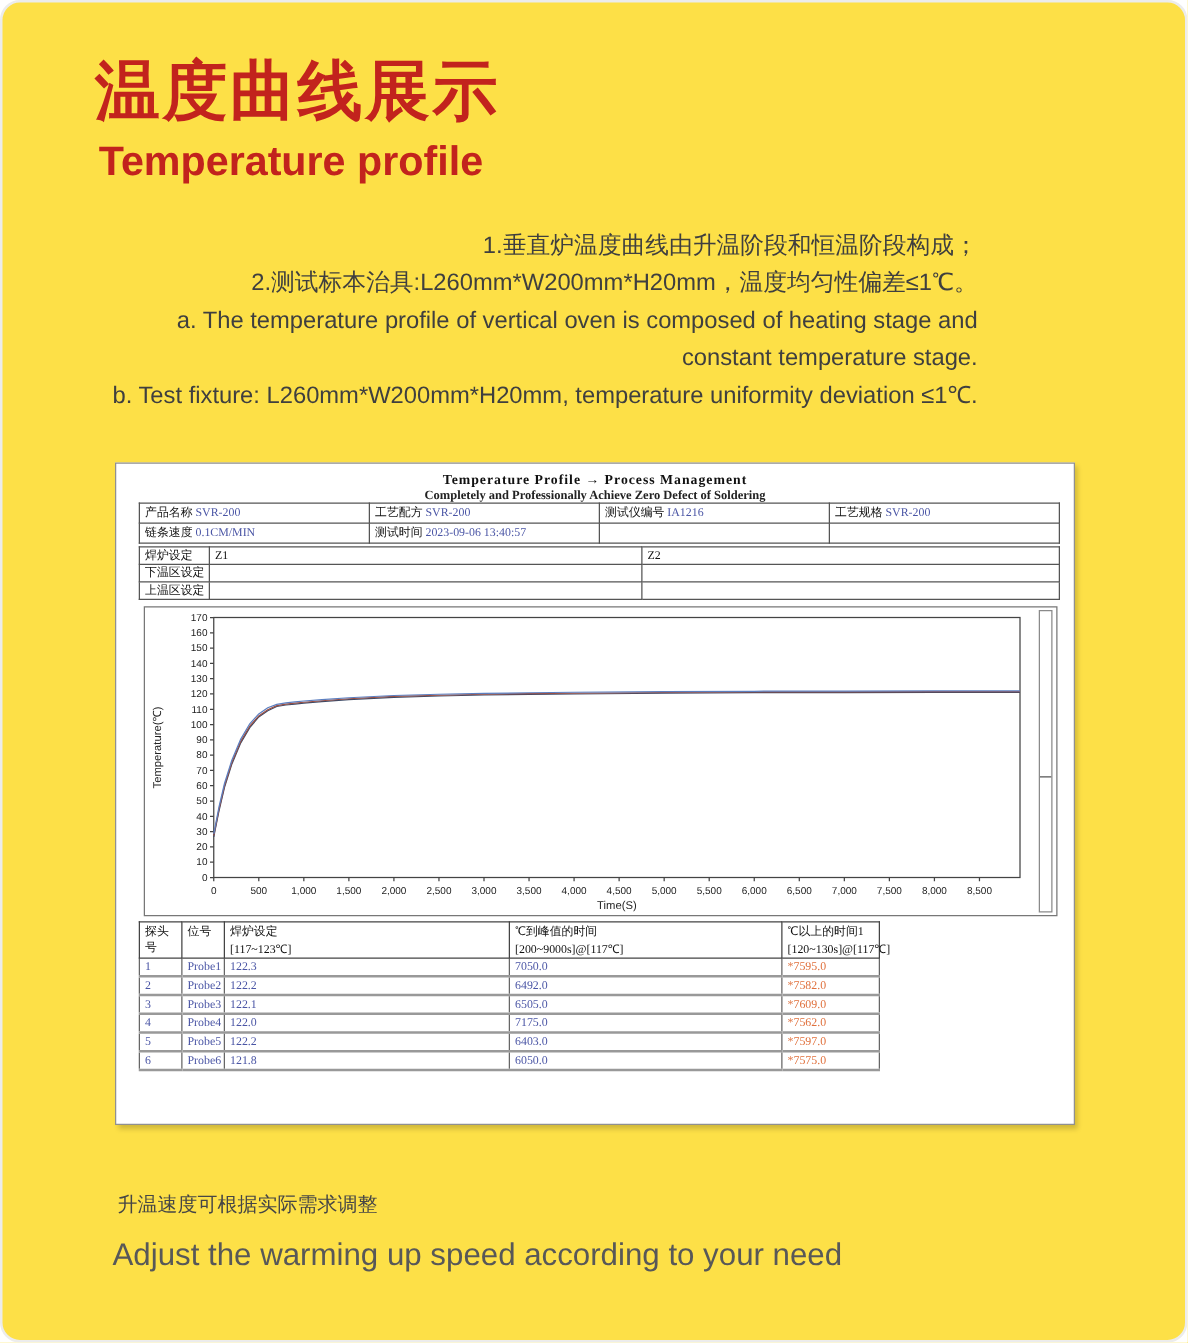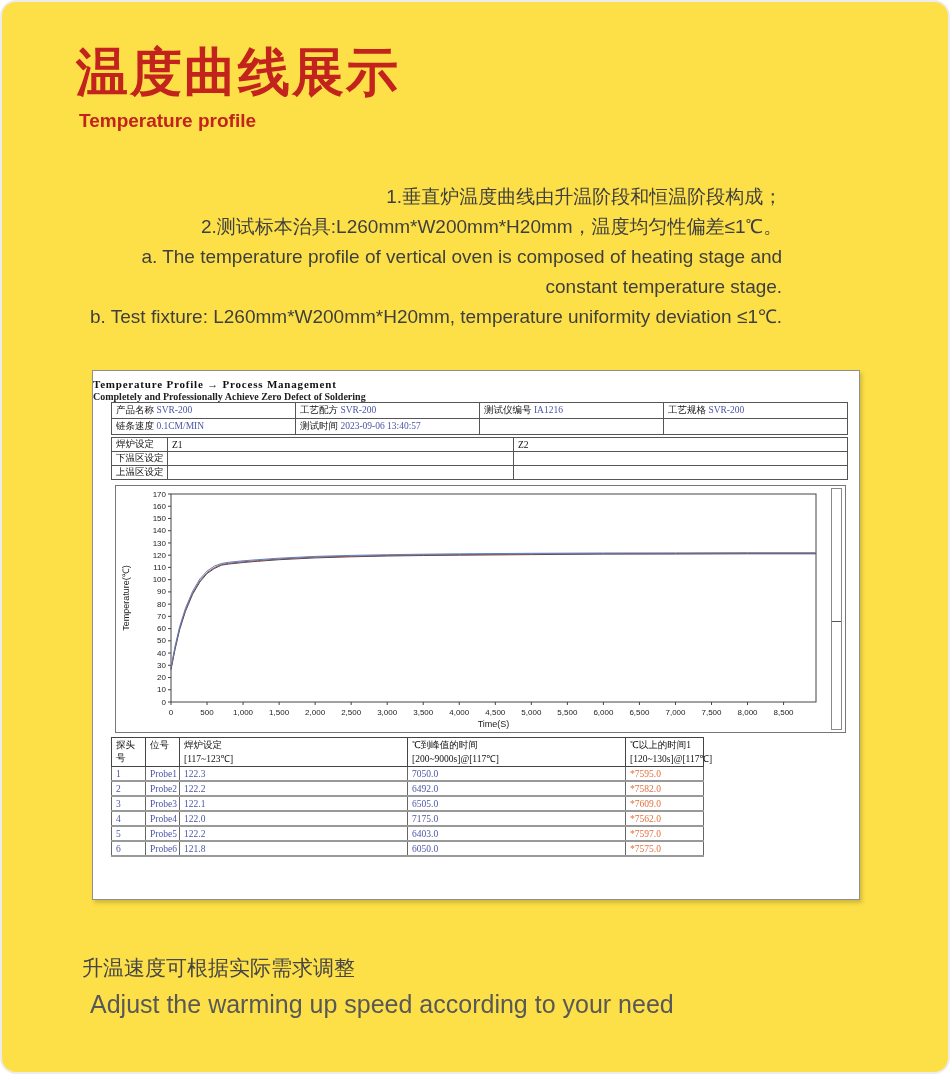--- a/index.html
+++ b/index.html
@@ -1,27 +1,27 @@
 <!DOCTYPE html>
 <html><head>
 <meta charset="utf-8">
 <style>
   html,body{margin:0;padding:0;background:#fff;}
   body{width:950px;height:1074px;position:relative;font-family:"Liberation Sans",sans-serif;}
   .page{position:absolute;inset:0;background:#fde047;border:2px solid #ececec;border-radius:16px;box-sizing:border-box;overflow:hidden;}
 
   .title-cn{position:absolute;left:74px;top:36px;font-family:"DejaVu Serif",serif;font-size:52px;font-weight:700;color:#c2231d;letter-spacing:2px;}
-  .title-en{position:absolute;left:77px;top:108px;font-size:19px;font-weight:700;color:#c2231d;}
+  .title-en{position:absolute;left:77px;top:108px;font-size:33px;font-weight:700;color:#c2231d;}
 
   .intro{position:absolute;left:88px;top:180px;font-size:19px;color:#3f3f3f;line-height:30px;}
   .intro .line{white-space:pre;text-align:right;}
   .intro .line.indent{padding-left:26px;}
 
   .report{position:absolute;left:90px;top:368px;width:768px;height:530px;background:#fff;border:1px solid #909090;box-shadow:2px 3px 4px rgba(0,0,0,.18);font-family:"Liberation Serif",serif;color:#111;box-sizing:border-box;}
-  .rep-header{text-align:left;padding-top:7px;}
+  .rep-header{text-align:center;padding-top:7px;}
   .rep-title{font-size:11px;font-weight:700;letter-spacing:.8px;color:#111;}
   .rep-sub{font-size:10px;font-weight:700;color:#222;margin-top:1px;}
 
   table{border-collapse:collapse;table-layout:fixed;}
   table.info{position:absolute;left:18px;top:31px;width:736px;font-size:9.5px;}
   table.info td{border:1px solid #555;height:15px;padding:0 4px;white-space:nowrap;overflow:hidden;}
   table.zone{position:absolute;left:18px;top:66px;width:736px;font-size:9.5px;}
   table.zone td{border:1px solid #555;height:13px;padding:0 4px;white-space:nowrap;margin-top:28px;}
   .lbl{color:#111;}
   .val{color:#4a55a5;}
@@ -34,21 +34,21 @@
   .axis{font:9px "Liberation Sans",sans-serif;fill:#222;}
 
   table.probe{position:absolute;left:18px;top:366px;width:593px;font-size:9.5px;}
   table.probe th{border:1px solid #444;font-weight:400;text-align:left;vertical-align:top;padding:1px 4px;height:24px;background:#fff;}
   table.probe td{border:1px solid #666;border-bottom:2px solid #999;height:13px;padding:0 4px;white-space:nowrap;}
   .h2:empty{display:none;}
   .h2{display:block;}
   td.blue{color:#4a55a5;}
   td.orange{color:#e0703c;}
 
-  .footer-cn{position:absolute;left:80px;top:952px;font-size:21px;color:#464646;}
+  .footer-cn{position:absolute;left:92px;top:952px;font-size:16px;color:#464646;}
   .footer-en{position:absolute;left:88px;top:988px;font-size:25px;color:#585858;}
 </style>
 </head>
 <body>
 
 <div class="page">
 
   <div class="title-cn">温度曲线展示</div>
   <div class="title-en">Temperature profile</div>
 

